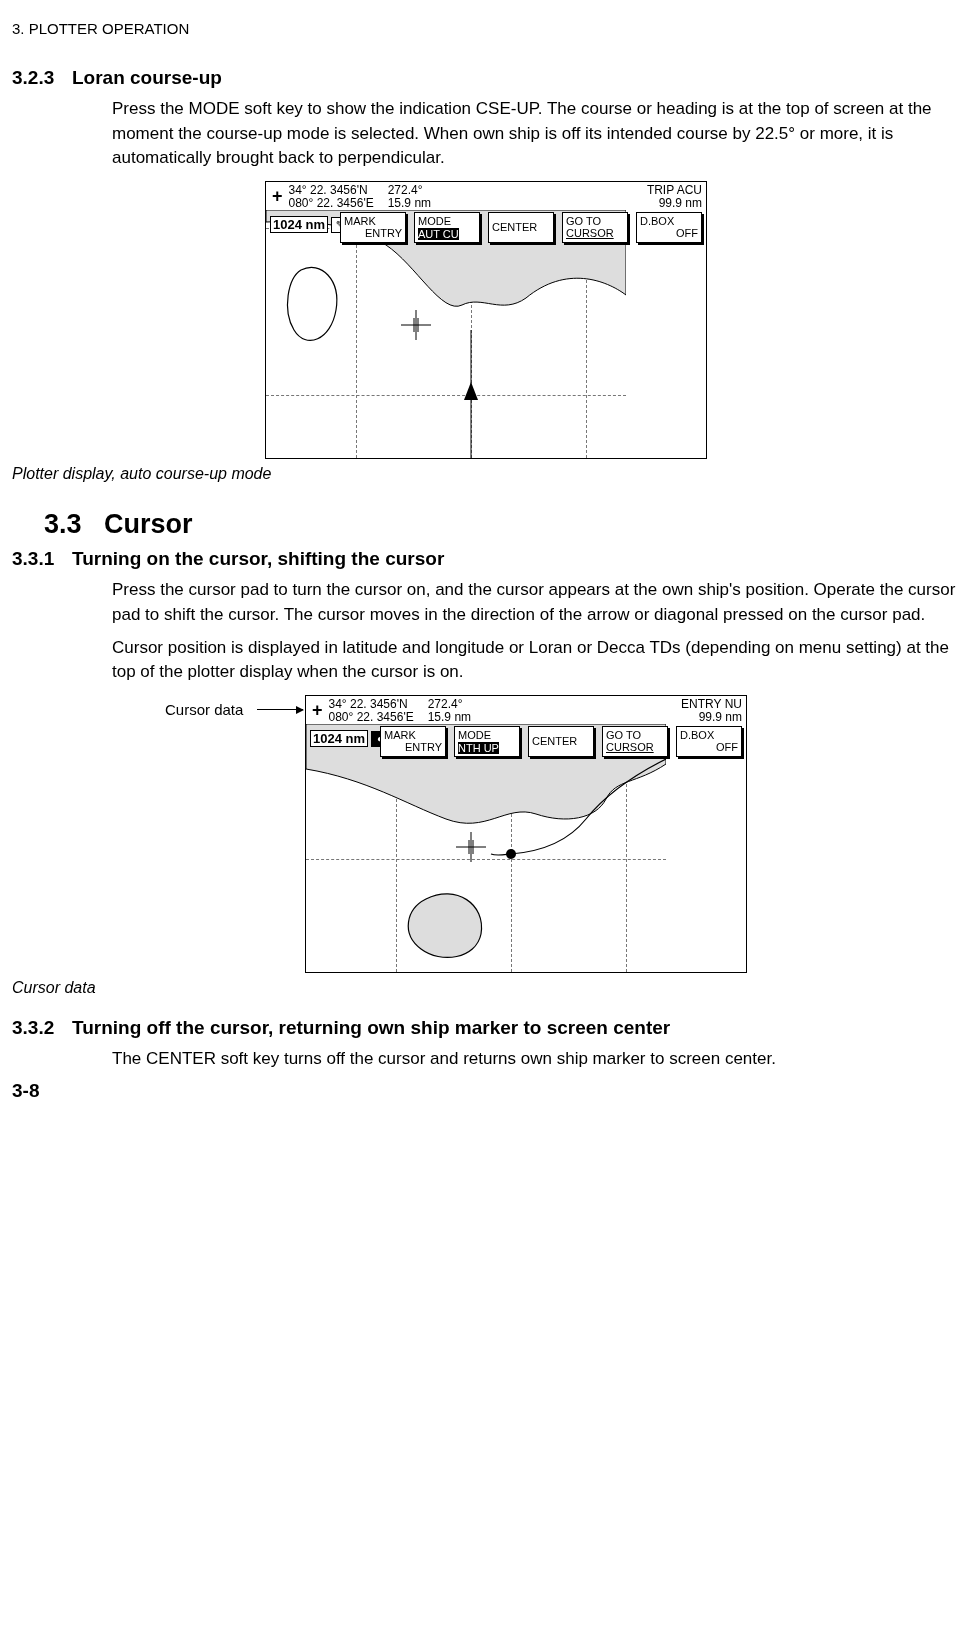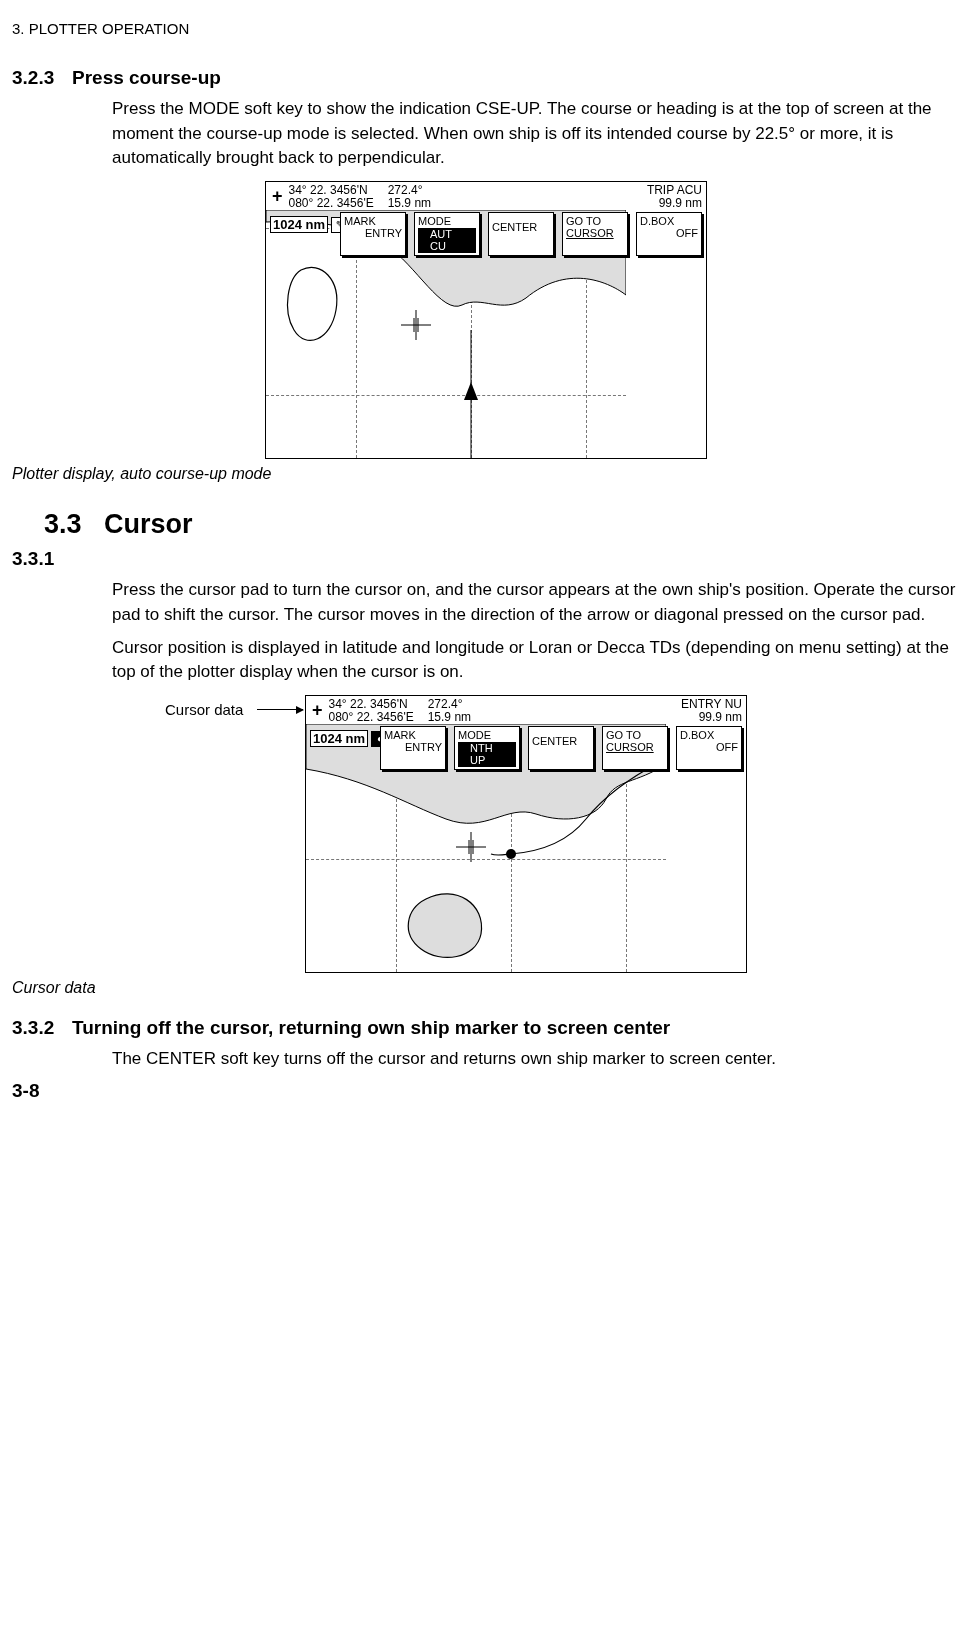--- a/index.html
+++ b/index.html
@@ -132,21 +132,21 @@
     font-size: 11px;
     line-height: 1.1;
     padding: 2px 3px;
     width: 58px;
   }
   .sk-sub-right { text-align: right; }
   .sk-invert {
     background: #000;
     color: #fff;
     display: inline-block;
-    padding: 0 12px;
+    padding: 0 0;
     margin-top: 1px;
   }
   .map-svg {
     position: absolute;
     left: 0; top: 0;
     width: 360px;
     height: 248px;
     z-index: 2;
   }
   .cursor-label {
@@ -168,21 +168,21 @@
     border-bottom: 4px solid transparent;
   }
 </style>
 </head>
 <body>
 
 <div class="chapter-header">3. PLOTTER OPERATION</div>
 
 <div class="section-row">
   <div class="section-num">3.2.3</div>
-  <div class="section-title">Press course-up</div>
+  <div class="section-title">Loran course-up</div>
 </div>
 <p class="body-text">Press the MODE soft key to show the indication CSE-UP. The course or heading is at the top of screen at the moment the course-up mode is selected. When own ship is off its intended course by 22.5° or more, it is automatically brought back to perpendicular.</p>
 
 <div class="figure-wrap">
   <div style="display:inline-block;position:relative;">
     <div class="plotter">
       <div class="plotter-header">
         <span class="plus-icon">+</span>
         <div class="coord-block">
           <div> 34° 22. 3456'N</div>
@@ -251,20 +251,21 @@
 </div>
 <div class="figure-caption">Plotter display, auto course-up mode</div>
 
 <div class="section-row h2-row" style="margin-top:26px;margin-bottom:8px;">
   <div class="section-num">3.3</div>
   <div class="section-title">Cursor</div>
 </div>
 
 <div class="section-row">
   <div class="section-num">3.3.1</div>
+  <div class="section-title">Turning on the cursor, shifting the cursor</div>
 </div>
 <p class="body-text">Press the cursor pad to turn the cursor on, and the cursor appears at the own ship's position. Operate the cursor pad to shift the cursor. The cursor moves in the direction of the arrow or diagonal pressed on the cursor pad.</p>
 <p class="body-text">Cursor position is displayed in latitude and longitude or Loran or Decca TDs (depending on menu setting) at the top of the plotter display when the cursor is on.</p>
 
 <div class="figure-wrap">
   <div style="display:inline-block;position:relative;margin-left:80px;">
     <span class="cursor-label" style="left:-140px;top:6px;">Cursor data</span>
     <div class="cursor-arrow" style="left:-48px;top:14px;width:46px;"></div>
     <div class="plotter">
       <div class="plotter-header">

